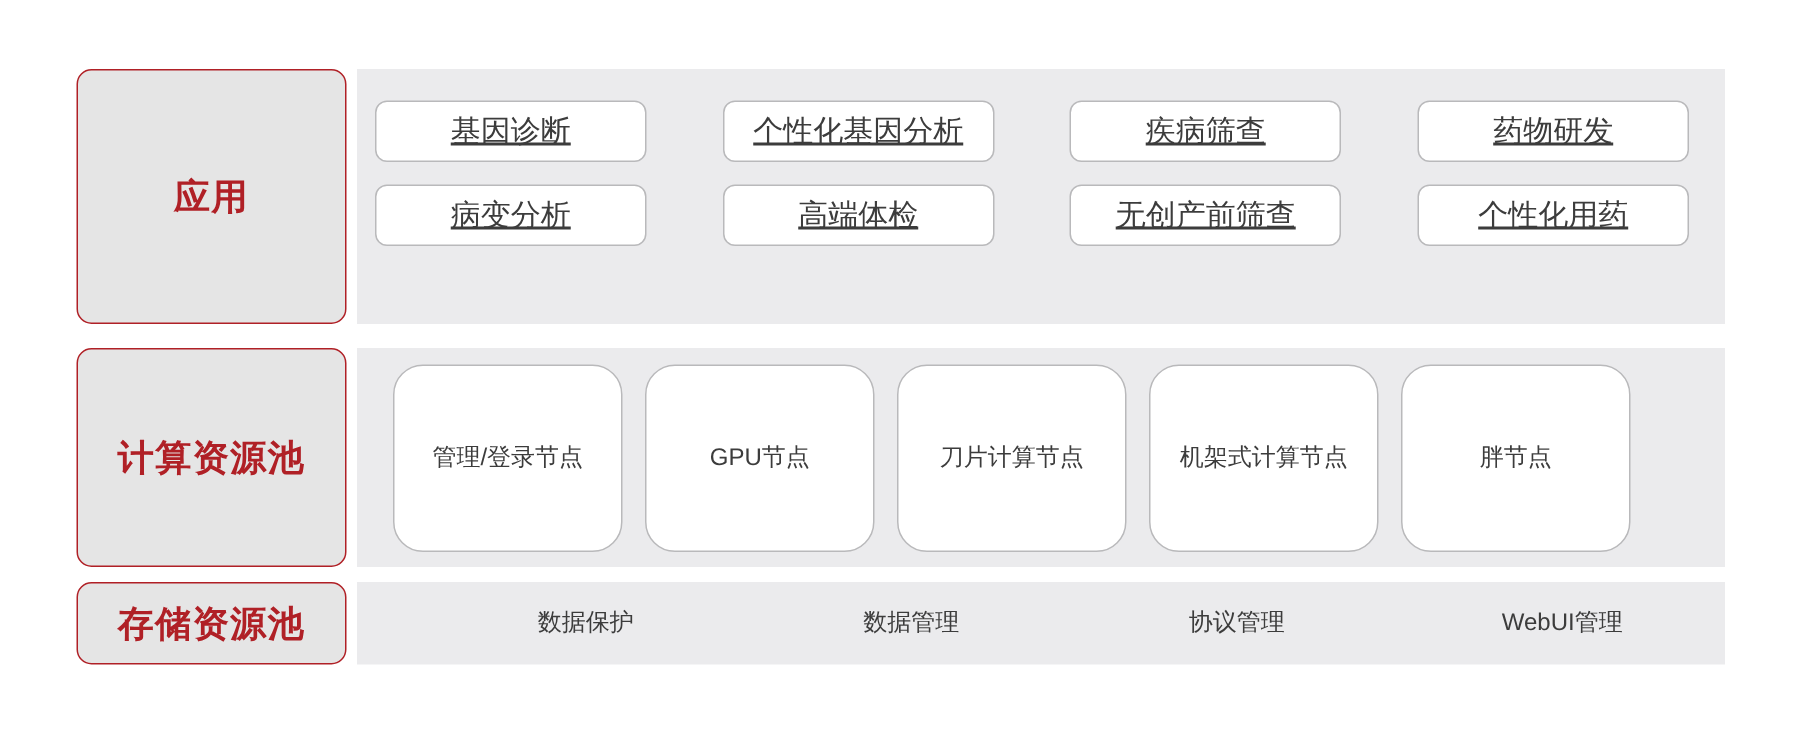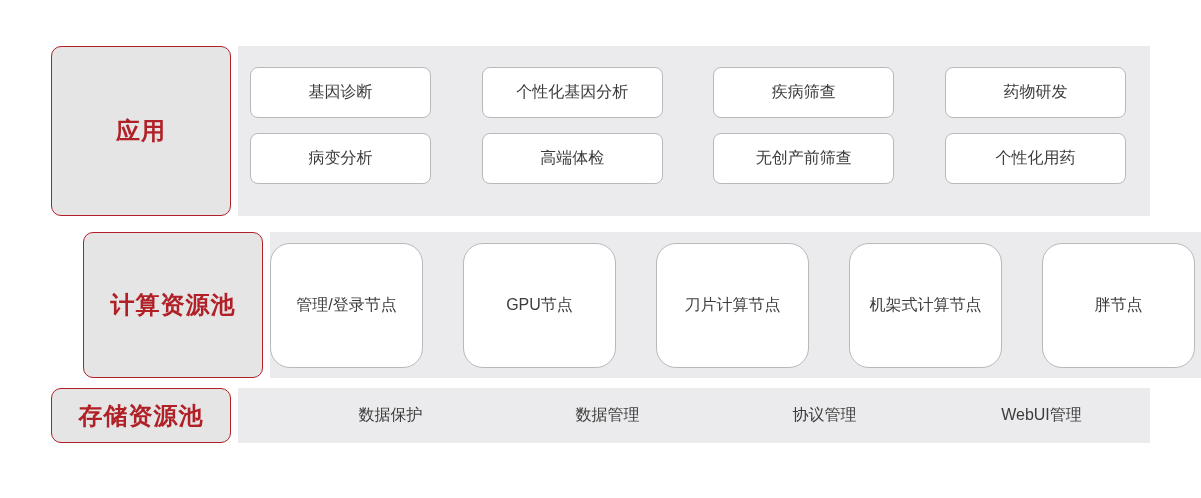--- a/index.html
+++ b/index.html
@@ -15,21 +15,21 @@
     box-sizing: border-box;
     padding: 46px 51px 39px 51px;
     background: #ffffff;
     overflow: hidden;
   }
   .row {
     display: flex;
     gap: 7px;
   }
   .row-app     { height: 170px; }
-  .row-compute { height: 146px; margin-top: 16px; margin-left: 32px; }
+  .row-compute { height: 146px; margin-top: 16px; }
   .row-storage { height: 55px;  margin-top: 10px; }
 
   .red-label {
     flex: 0 0 180px;
     width: 180px;
     box-sizing: border-box;
     border: 1.5px solid #b02026;
     border-radius: 10px;
     background: #e5e5e5;
     color: #b02026;
@@ -53,38 +53,39 @@
   .app-grid {
     display: grid;
     grid-template-columns: repeat(4, 181px);
     column-gap: 50px;
     row-gap: 15px;
     padding: 21px 24px 14px 12px;
     align-content: start;
     justify-content: space-between;
   }
   .app-btn {
-    height: 51px;
+    height: 41px;
     box-sizing: border-box;
     background: #ffffff;
     border: 1px solid #b9b9bb;
     border-radius: 8px;
     display: flex;
     align-items: center;
     justify-content: center;
-    font-size: 16px;
+    font-size: 20px;
     color: #3c3c3c;
     white-space: nowrap;
+    text-decoration: underline;
   }
 
   
   .node-row {
     display: flex;
-    gap: 40px;
-    padding: 11px 23px 10px 0;
+    gap: 15px;
+    padding: 11px 23px 10px 24px;
   }
   .node-box {
     width: 153px;
     height: 125px;
     box-sizing: border-box;
     background: #ffffff;
     border: 1px solid #b9b9bb;
     border-radius: 20px;
     display: flex;
     align-items: center;

